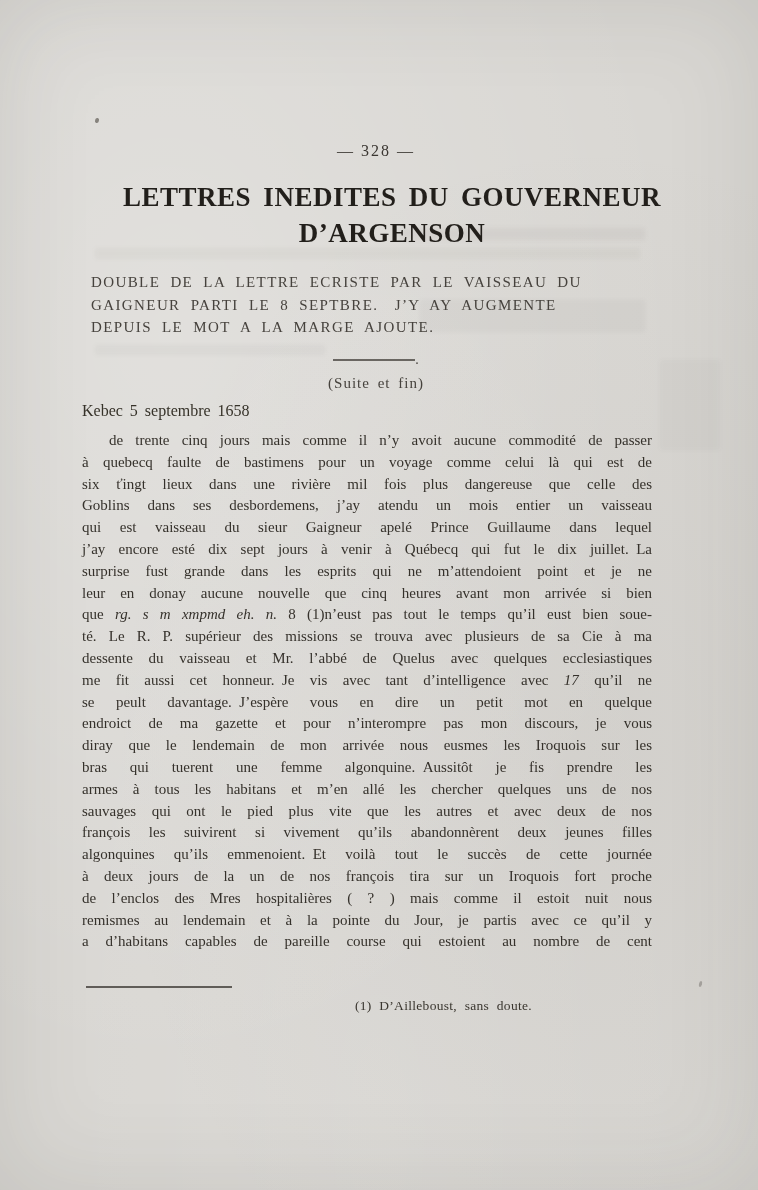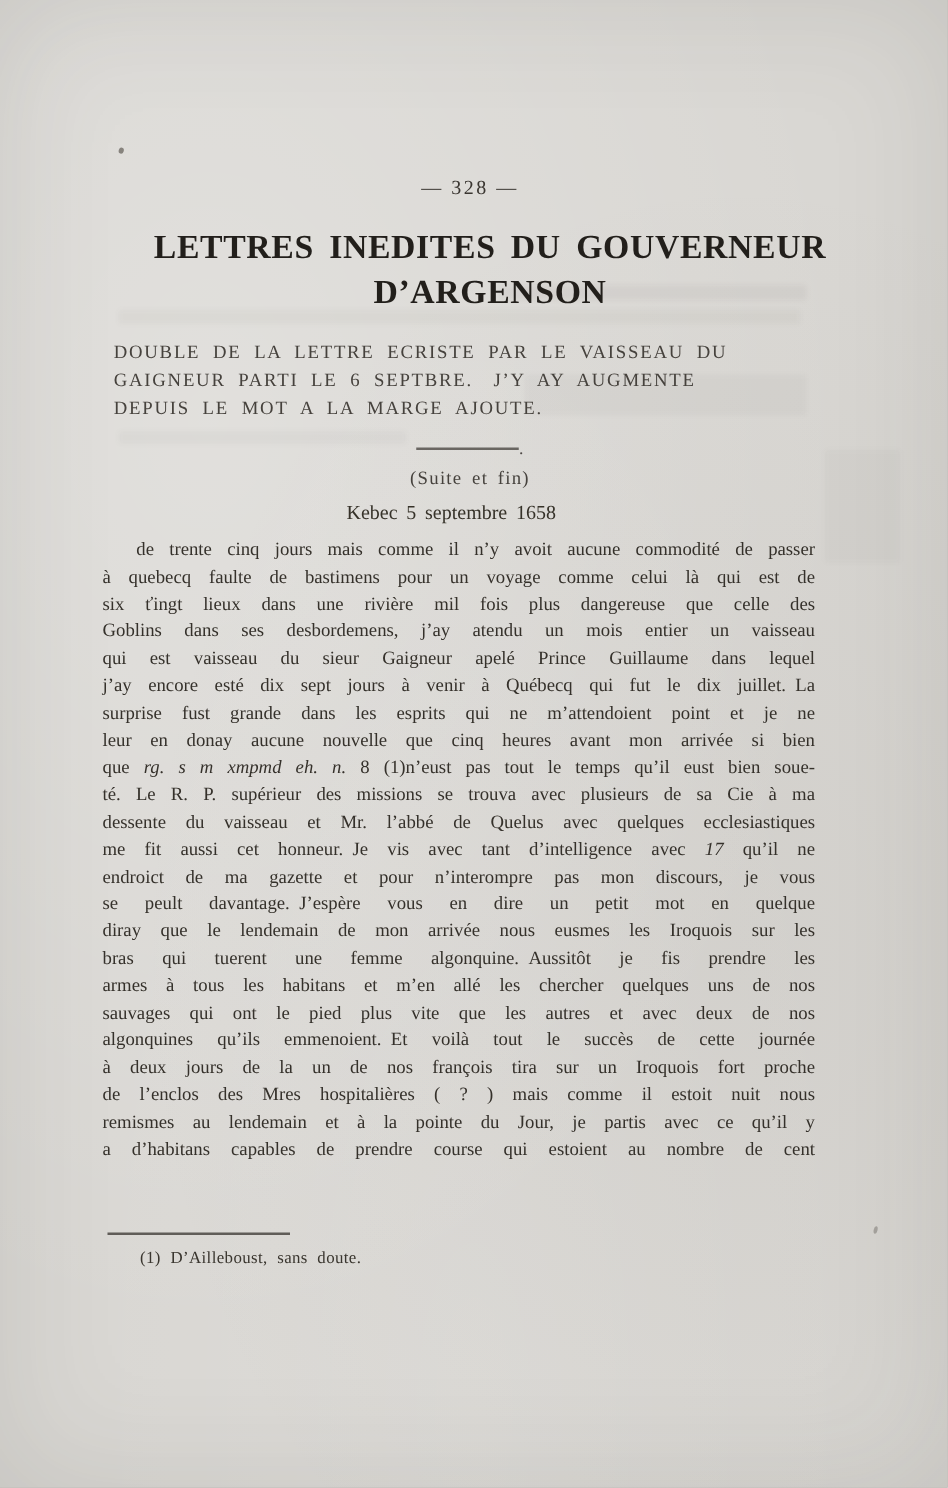--- a/index.html
+++ b/index.html
@@ -38,38 +38,38 @@
   .rule{
     display:inline-block;width:82px;height:2px;background:#4c4844;
     vertical-align:middle;opacity:.8;
   }
   .rule-dot{font-size:14px;color:#4c4844;vertical-align:bottom;}
   .suite{
     position:absolute;top:375px;left:0;width:100%;text-align:center;
     font-size:15px;letter-spacing:1px;word-spacing:3px;color:#46423d;
   }
   .dateline{
-    position:absolute;top:402px;left:0;width:100%;text-align:center;
+    position:absolute;top:402px;left:0;width:100%;text-align:left;
     padding-right:12px;box-sizing:border-box;
     font-size:16px;word-spacing:3px;color:#363229;
   }
   .body-block{
     position:absolute;top:430px;left:0;width:570px;
     font-size:15px;line-height:21.8px;color:#35312b;
   }
   .bline{text-align:justify;text-align-last:justify;}
   .bline:first-child{text-indent:27px;}
   .bline i{font-style:italic;}
   .fn-rule{
     position:absolute;top:986px;left:4px;width:146px;height:2px;
     background:#4a4642;opacity:.85;
   }
   .footnote{
     position:absolute;top:998px;left:30px;width:420px;
-    font-size:13.5px;letter-spacing:.3px;word-spacing:4px;color:#3a362f;
+    font-size:13.5px;letter-spacing:.3px;word-spacing:4px;color:#3a362f;text-align:right;
   }
   
   .speck{position:absolute;border-radius:50%;background:rgba(62,57,50,.55);}
   .speck-a{left:95px;top:118px;width:4px;height:5px;transform:rotate(18deg);}
   .speck-b{left:699px;top:981px;width:3px;height:6px;background:rgba(74,69,62,.35);transform:rotate(14deg);}
   .ghost{position:absolute;background:rgba(70,66,60,.05);filter:blur(2.2px);border-radius:2px;}
   .ghost-1{left:400px;top:228px;width:245px;height:12px;}
   .ghost-2{left:95px;top:248px;width:545px;height:11px;background:rgba(70,66,60,.04);}
   .ghost-3{left:420px;top:300px;width:225px;height:32px;background:rgba(70,66,60,.035);}
   .ghost-4{left:95px;top:345px;width:230px;height:10px;background:rgba(70,66,60,.035);}
@@ -92,21 +92,21 @@
 
     <div class="page-number centered">— 328 —</div>
 
     <div class="title centered">
       <div>LETTRES INEDITES DU GOUVERNEUR</div>
       <div>D’ARGENSON</div>
     </div>
 
     <div class="heading centered">
       <div>DOUBLE DE LA LETTRE ECRISTE PAR LE VAISSEAU DU</div>
-      <div>GAIGNEUR PARTI LE 6 SEPTBRE. J’Y AY AUGMENTE</div>
+      <div>GAIGNEUR PARTI LE 8 SEPTBRE. J’Y AY AUGMENTE</div>
       <div>DEPUIS LE MOT A LA MARGE AJOUTE.</div>
     </div>
 
     <div class="rule-wrap centered">
       <span class="rule"></span><span class="rule-dot">.</span>
     </div>
 
     <div class="suite centered">(Suite et fin)</div>
 
     <div class="dateline">Kebec 5 septembre 1658</div>
@@ -117,31 +117,32 @@
         <div class="bline">six ťingt lieux dans une rivière mil fois plus dangereuse que celle des</div>
         <div class="bline">Goblins dans ses desbordemens, j’ay atendu un mois entier un vaisseau</div>
         <div class="bline">qui est vaisseau du sieur Gaigneur apelé Prince Guillaume dans lequel</div>
         <div class="bline">j’ay encore esté dix sept jours à venir à Québecq qui fut le dix juillet. La</div>
         <div class="bline">surprise fust grande dans les esprits qui ne m’attendoient point et je ne</div>
         <div class="bline">leur en donay aucune nouvelle que cinq heures avant mon arrivée si bien</div>
         <div class="bline">que <i>rg. s m xmpmd eh. n.</i> 8 (1)n’eust pas tout le temps qu’il eust bien soue-</div>
         <div class="bline">té. Le R. P. supérieur des missions se trouva avec plusieurs de sa Cie à ma</div>
         <div class="bline">dessente du vaisseau et Mr. l’abbé de Quelus avec quelques ecclesiastiques</div>
         <div class="bline">me fit aussi cet honneur. Je vis avec tant d’intelligence avec <i>17</i> qu’il ne</div>
+        <div class="bline">se peult davantage. J’espère vous en dire un petit mot en quelque</div>
         <div class="bline">endroict de ma gazette et pour n’interompre pas mon discours, je vous</div>
-        <div class="bline">se peult davantage. J’espère vous en dire un petit mot en quelque</div>
         <div class="bline">diray que le lendemain de mon arrivée nous eusmes les Iroquois sur les</div>
         <div class="bline">bras qui tuerent une femme algonquine. Aussitôt je fis prendre les</div>
         <div class="bline">armes à tous les habitans et m’en allé les chercher quelques uns de nos</div>
         <div class="bline">sauvages qui ont le pied plus vite que les autres et avec deux de nos</div>
+        <div class="bline">françois les suivirent si vivement qu’ils abandonnèrent deux jeunes filles</div>
         <div class="bline">algonquines qu’ils emmenoient. Et voilà tout le succès de cette journée</div>
         <div class="bline">à deux jours de la un de nos françois tira sur un Iroquois fort proche</div>
         <div class="bline">de l’enclos des Mres hospitalières ( ? ) mais comme il estoit nuit nous</div>
         <div class="bline">remismes au lendemain et à la pointe du Jour, je partis avec ce qu’il y</div>
-        <div class="bline">a d’habitans capables de prendre course qui estoient au nombre de cent</div>
+        <div class="bline">a d’habitans capables de pareille course qui estoient au nombre de cent</div>
       </div>
 
     <div class="fn-rule"></div>
 
     <div class="footnote">(1)  D’Ailleboust, sans doute.</div>
 
   </div>
 </div>
 
 </body></html>

